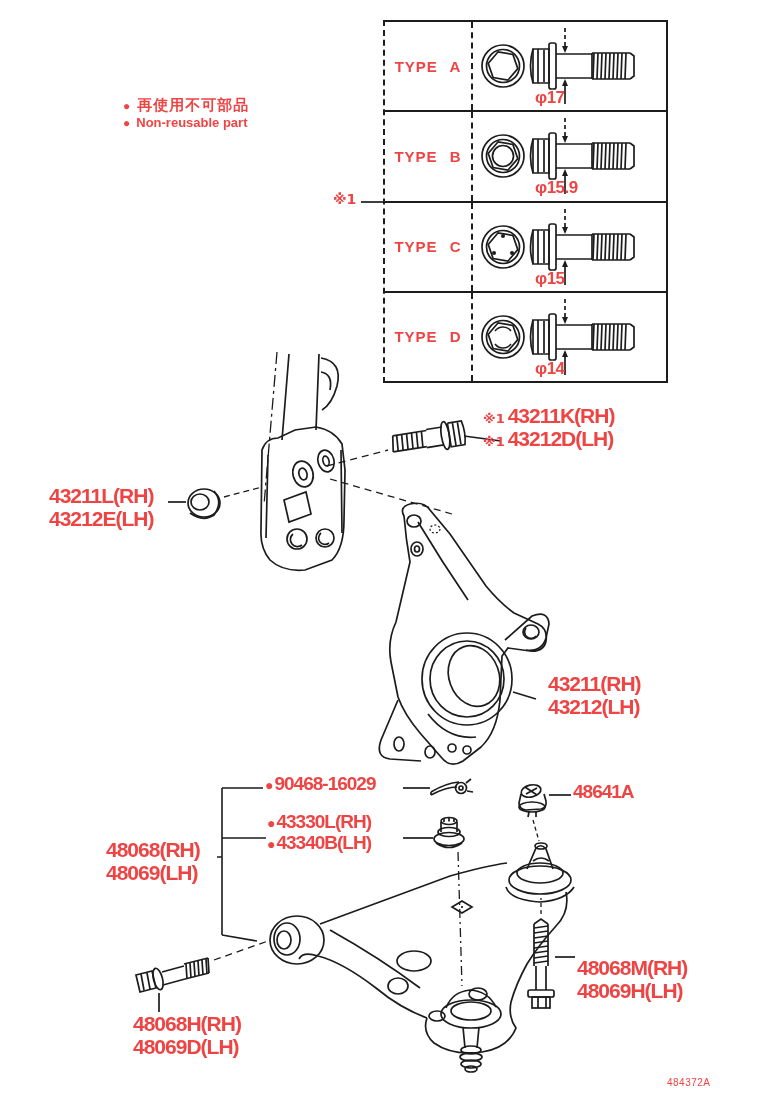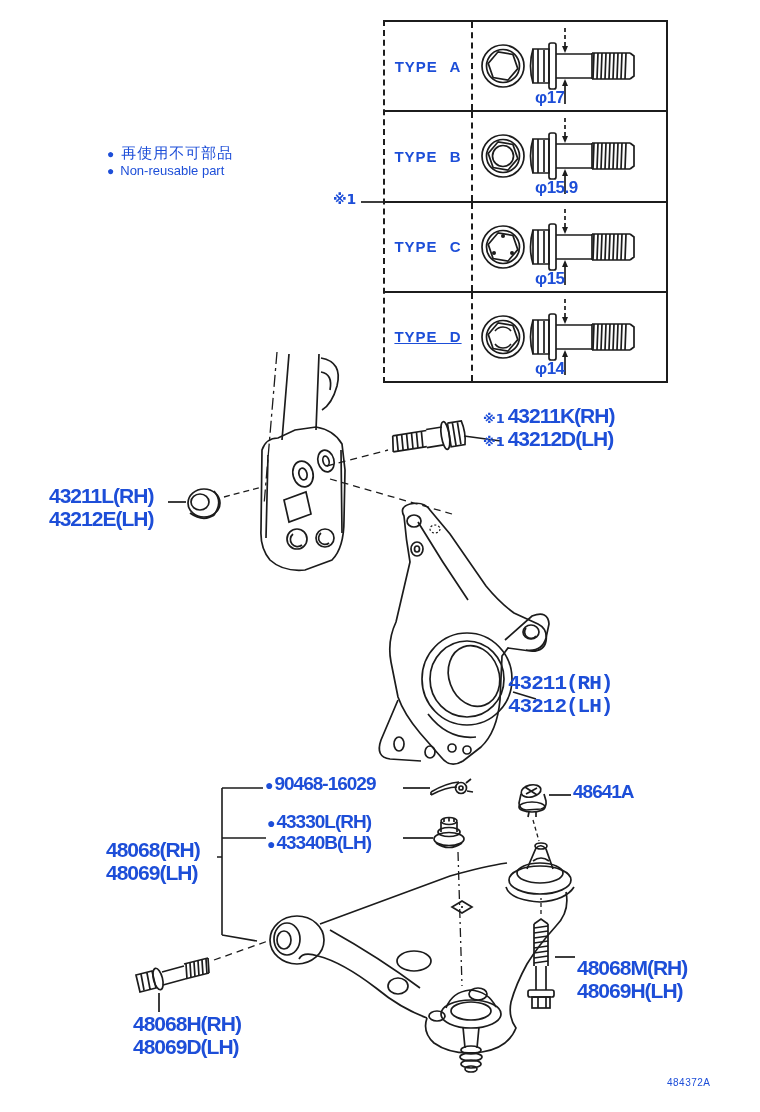--- a/index.html
+++ b/index.html
@@ -1,38 +1,38 @@
 <!DOCTYPE html>
 <html><head>
 <meta charset="utf-8">
 <style>
   html,body{margin:0;padding:0;background:#fff;}
   .page{position:relative;width:760px;height:1100px;background:#ffffff;
-        font-family:"Liberation Sans",sans-serif;color:#1d4ed8;overflow:hidden;}
+        font-family:"Liberation Sans",sans-serif;color:#ef4444;overflow:hidden;}
   .art{position:absolute;left:0;top:0;color:#1c1c1c;}
   
   .type-table{position:absolute;left:383px;top:20px;width:285px;height:363px;
      box-sizing:border-box;border-top:2px solid #1c1c1c;border-right:2px solid #1c1c1c;
      border-bottom:2px solid #1c1c1c;border-left:2px dashed #1c1c1c;display:flex;flex-direction:column;}
   .trow{flex:1;display:flex;border-bottom:2px solid #1c1c1c;min-height:0;}
-  .trow:last-child{border-bottom:none;text-decoration:underline;}
+  .trow:last-child{border-bottom:none;}
   .tlabel{width:88px;box-sizing:border-box;border-right:2px dashed #1c1c1c;
      display:flex;align-items:center;justify-content:center;
      font-weight:bold;font-size:15px;letter-spacing:1px;word-spacing:7px;}
   .tcell{position:relative;flex:1;}
   .bolt-svg{position:absolute;left:0;top:0;width:193px;height:87px;color:#1c1c1c;}
   .dia{position:absolute;left:62px;top:66px;font-weight:bold;font-size:17px;letter-spacing:-0.5px;}
   
   .co{position:absolute;font-weight:bold;white-space:nowrap;letter-spacing:-1px;line-height:1.1;}
   .co .row{display:block;}
   .num{font-size:21px;}
   .num-s{font-size:19px;}
   .ref{font-size:13px;letter-spacing:0;margin-right:3px;font-family:"DejaVu Sans",sans-serif;}
   .blt{font-size:14px;margin-right:2px;}
-  .legend{position:absolute;left:107px;top:96px;font-weight:normal;margin-top:48px;}
+  .legend{position:absolute;left:123px;top:96px;font-weight:bold;}
   .legend .jp{font-size:15px;letter-spacing:1px;}
   .legend .en{font-size:13px;letter-spacing:0;}
   .legend .b{font-size:12px;margin-right:6px;}
   .note-ref{position:absolute;left:333px;top:191px;font-weight:bold;font-size:14px;
     font-family:"DejaVu Sans",sans-serif;}
   .dwgno{position:absolute;left:667px;top:1077px;font-size:10px;letter-spacing:0.5px;}
 </style>
 </head>
 <body>
 
@@ -271,21 +271,21 @@
   <div class="co" style="left:483px;top:404px;">
     <span class="row"><span class="ref">※1</span><span class="num">43211K(RH)</span></span>
     <span class="row"><span class="ref">※1</span><span class="num">43212D(LH)</span></span>
   </div>
 
   <div class="co" style="left:49px;top:484px;">
     <span class="row num">43211L(RH)</span>
     <span class="row num">43212E(LH)</span>
   </div>
 
-  <div class="co" style="left:508px;top:672px;font-family:Liberation Mono, monospace;">
+  <div class="co" style="left:548px;top:672px;">
     <span class="row num">43211(RH)</span>
     <span class="row num">43212(LH)</span>
   </div>
 
   <div class="co" style="left:265px;top:774px;">
     <span class="row"><span class="blt">●</span><span class="num-s">90468-16029</span></span>
   </div>
 
   <div class="co" style="left:267px;top:812px;">
     <span class="row"><span class="blt">●</span><span class="num-s">43330L(RH)</span></span>

